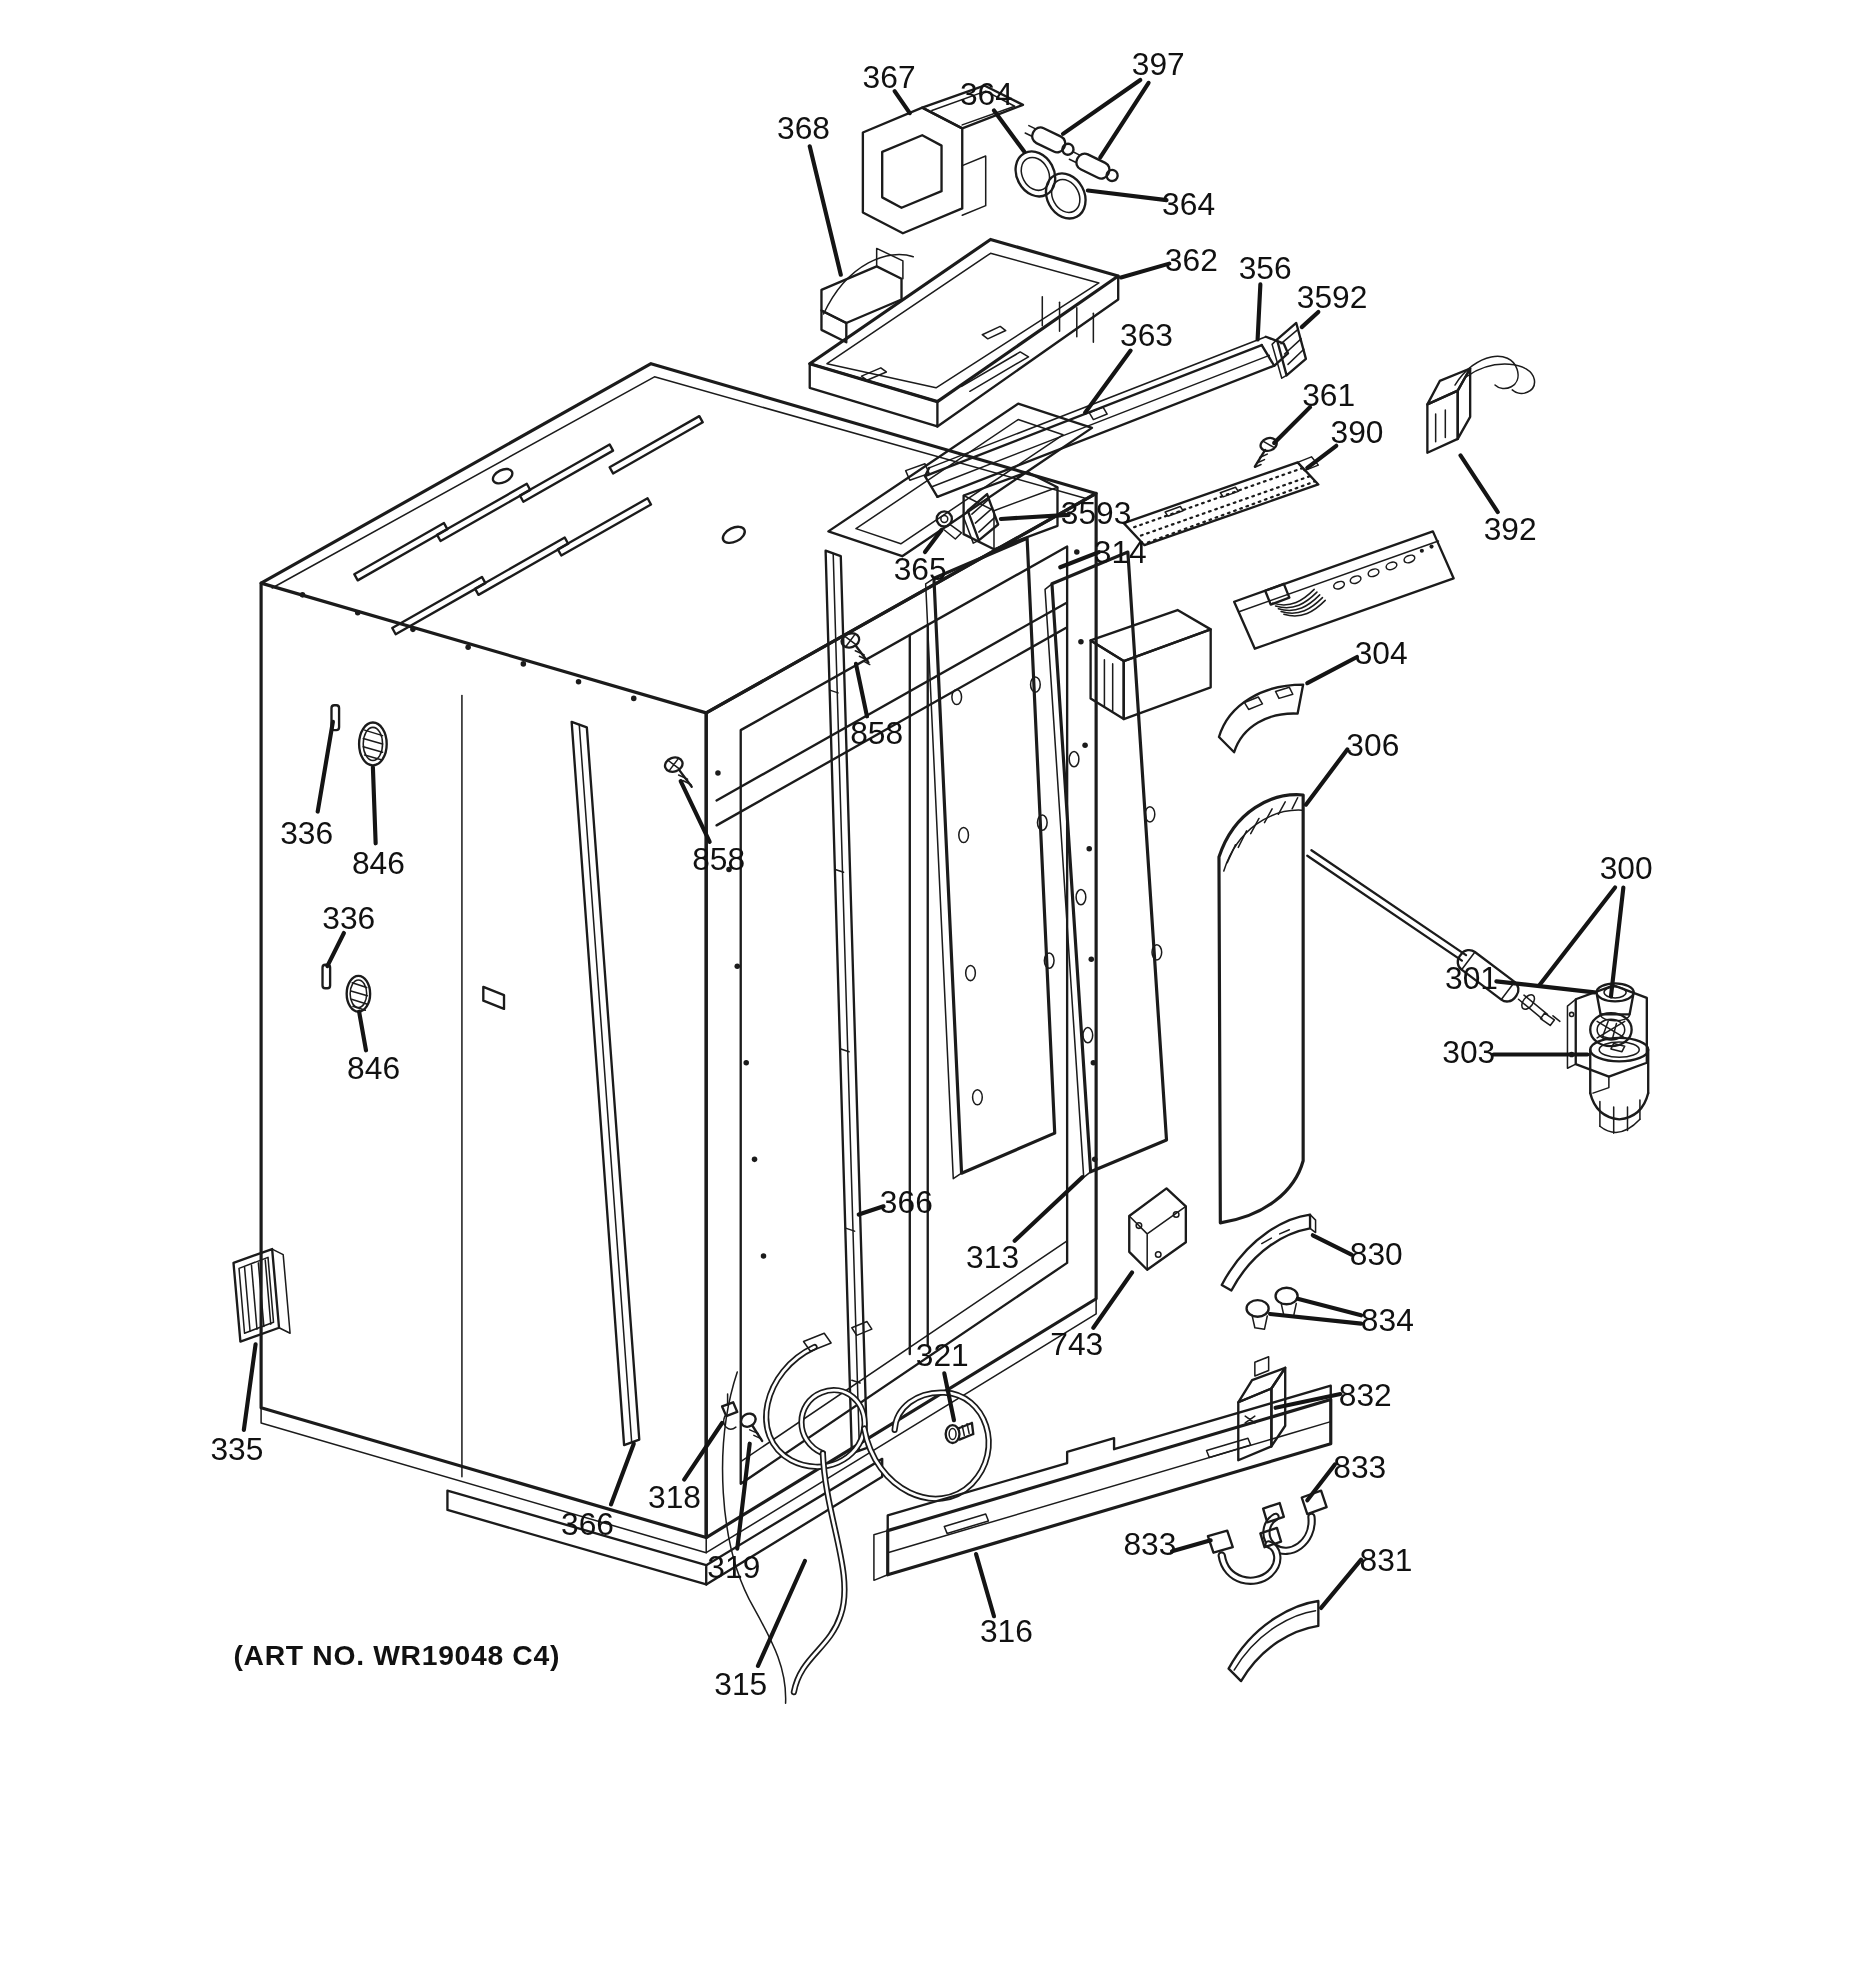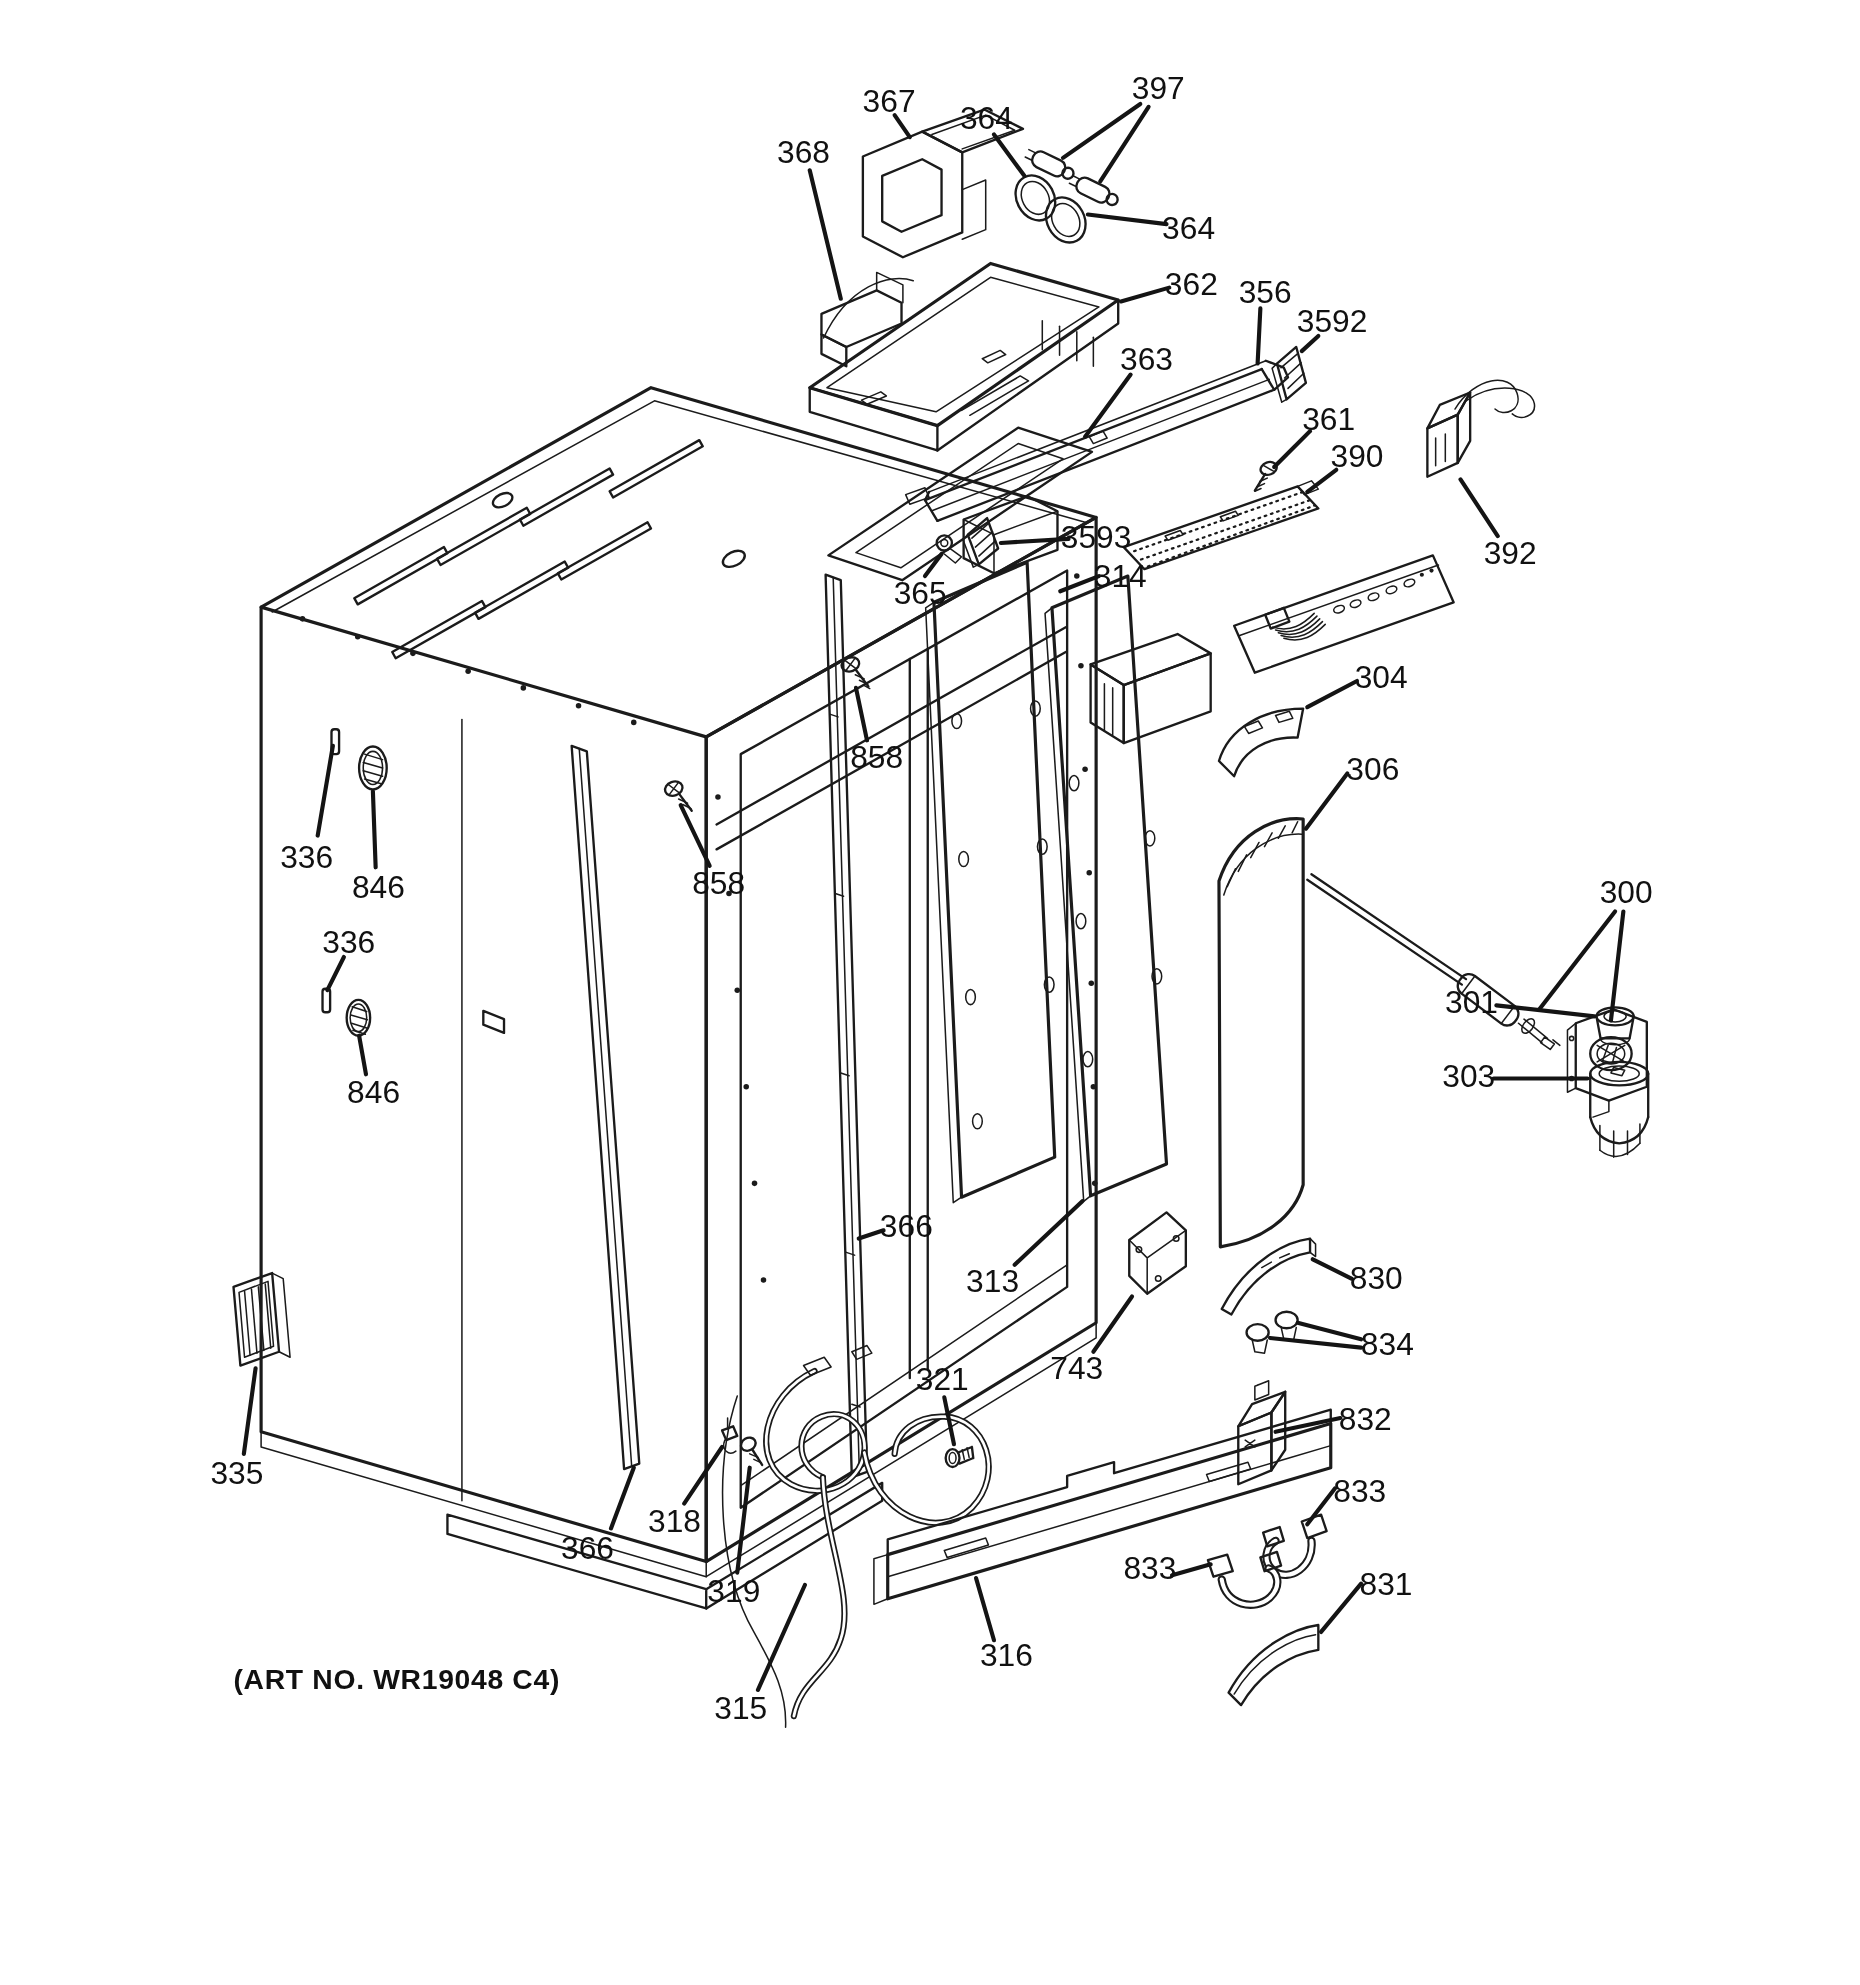--- a/index.html
+++ b/index.html
@@ -1,16 +1,16 @@
 <!DOCTYPE html>
 <html style="font-size:13px"><head>
 <meta charset="utf-8">
 <style>
   html,body{margin:0;padding:0;background:#fff;}
-  .stage{position:relative;width:1861px;height:1708px;background:#ffffff;overflow:hidden;margin-top:24px;}
+  .stage{position:relative;width:1861px;height:1708px;background:#ffffff;overflow:hidden;}
   svg{display:block;width:100%;height:100%;}
   path,line,ellipse,circle,rect,polyline{fill:none;stroke:#1b1b1b;stroke-width:3.4;stroke-linecap:round;stroke-linejoin:round;}
   .thin{stroke-width:2.2;}
   .thick{stroke-width:4.6;}
   .dot{fill:#1b1b1b;stroke:none;}
   .speck{stroke-dasharray:2.5 7;stroke-width:3.2;}
   .tube-o{stroke-width:12;}
   .tube-i{stroke:#ffffff;stroke-width:6;}
   .cap-o{stroke-width:9;}
   .cap-i{stroke:#ffffff;stroke-width:4;}

